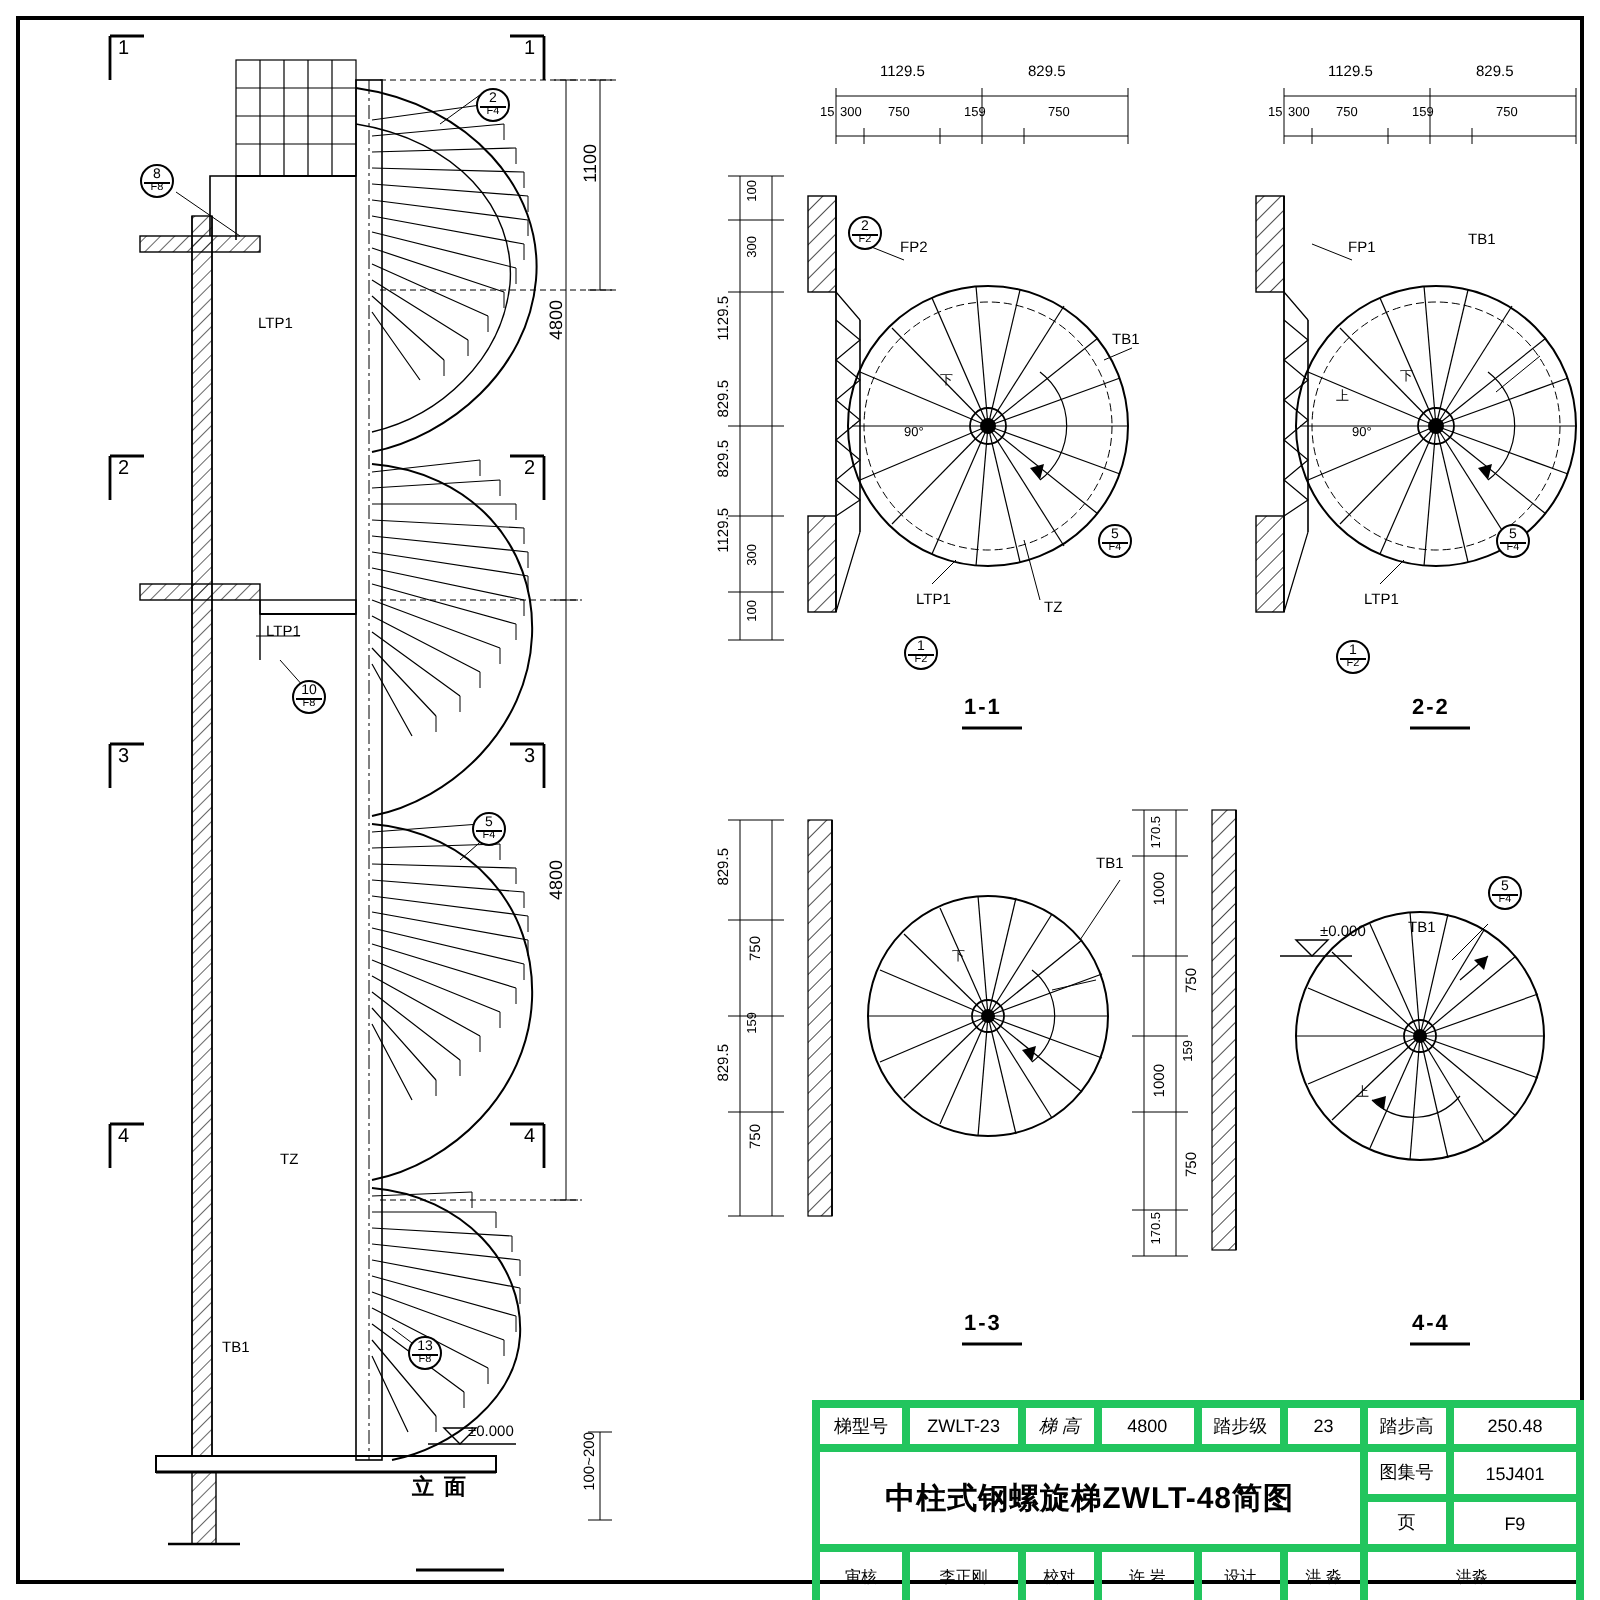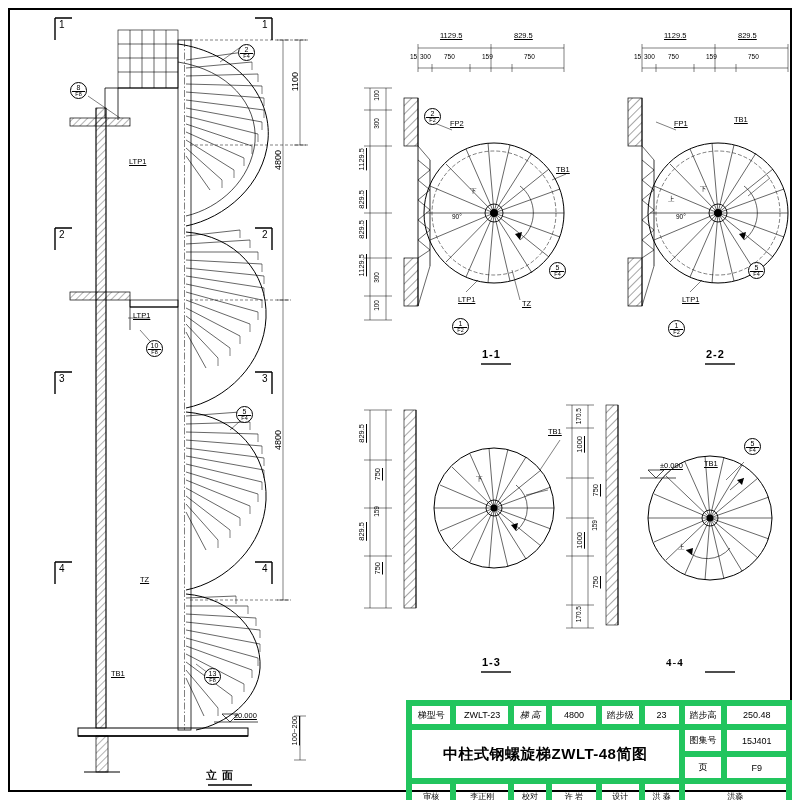--- a/index.html
+++ b/index.html
@@ -1,31 +1,31 @@
 <!DOCTYPE html>
 <html><head>
 <meta charset="utf-8">
 <style>
   html,body{margin:0;padding:0;background:#fff;}
   body{width:800px;height:800px;overflow:hidden;font-family:"Liberation Sans",sans-serif;color:#000;}
   #sheet{position:relative;width:800px;height:800px;}
   .frame{position:absolute;left:8px;top:8px;width:784px;height:784px;border:2px solid #000;box-sizing:border-box;}
   .lbl{position:absolute;font-size:9px;line-height:1;white-space:nowrap;}
-  .lbl.sm{font-size:7.5px;text-decoration:underline;}
+  .lbl.sm{font-size:7.5px;}
   .lbl.xs{font-size:6.5px;}
   .lbl.vert{writing-mode:vertical-rl;transform:rotate(180deg);}
   .title{position:absolute;font-size:11px;font-weight:bold;letter-spacing:1px;}
   .bubble{position:absolute;width:17px;height:17px;border:1px solid #000;border-radius:50%;box-sizing:border-box;
           font-size:7px;display:flex;flex-direction:column;align-items:center;justify-content:center;background:#fff;line-height:1;}
   .bubble .a{font-size:7px;}
   .bubble .b{font-size:5.5px;border-top:1px solid #000;width:13px;text-align:center;}
   svg{position:absolute;left:0;top:0;}
   
   .tbl{position:absolute;border-collapse:collapse;font-size:9px;}
-  .tbl td{border:6px solid #22c55e;text-align:center;padding:0;}
+  .tbl td{border:4px solid #22c55e;text-align:center;padding:0;}
   .bigtitle{font-size:15px;font-weight:bold;letter-spacing:0.5px;}
 </style>
 </head>
 <body>
 
 <div id="sheet">
   <div class="frame"></div>
 
   <svg width="800" height="800">
     <defs>
@@ -384,21 +384,21 @@
   </div>
   <div class="bubble" style="left:236px;top:406px;">
     <div class="a">5</div>
     <div class="b">F4</div>
   </div>
   <div class="bubble" style="left:204px;top:668px;">
     <div class="a">13</div>
     <div class="b">F8</div>
   </div>
 
-  <div class="title" style="left:206px;top:768px;">立  面</div>
+  <div class="title" style="left:206px;top:736px;">立  面</div>
 
   <div class="lbl sm" style="left:440px;top:32px;">1129.5</div>
   <div class="lbl sm" style="left:514px;top:32px;">829.5</div>
   <div class="lbl xs" style="left:410px;top:54px;">15</div>
   <div class="lbl xs" style="left:420px;top:54px;">300</div>
   <div class="lbl xs" style="left:444px;top:54px;">750</div>
   <div class="lbl xs" style="left:482px;top:54px;">159</div>
   <div class="lbl xs" style="left:524px;top:54px;">750</div>
 
   <div class="lbl vert xs" style="left:374px;top:90px;">100</div>
@@ -476,21 +476,21 @@
   <div class="lbl vert xs" style="left:576px;top:606px;">170.5</div>
 
   <div class="lbl sm" style="left:568px;top:420px;"></div>
   <div class="lbl sm" style="left:704px;top:460px;">TB1</div>
   <div class="lbl sm" style="left:660px;top:462px;">±0.000</div>
   <div class="lbl xs" style="left:678px;top:544px;">上</div>
   <div class="bubble" style="left:744px;top:438px;">
     <div class="a">5</div>
     <div class="b">F4</div>
   </div>
-  <div class="title" style="left:666px;top:656px;font-family:Liberation Serif, serif;">4-4</div>
+  <div class="title" style="left:706px;top:656px;">4-4</div>
 
   <table class="tbl" style="left:406px;top:700px;width:386px;">
     <tbody>
         <tr>
       <td style="width:46px;height:18px;">梯型号</td>
       <td style="width:58px;">ZWLT-23</td>
       <td style="width:38px;font-style:italic;">梯  高</td>
       <td style="width:50px;">4800</td>
       <td style="width:44px;">踏步级</td>
       <td style="width:40px;">23</td>

